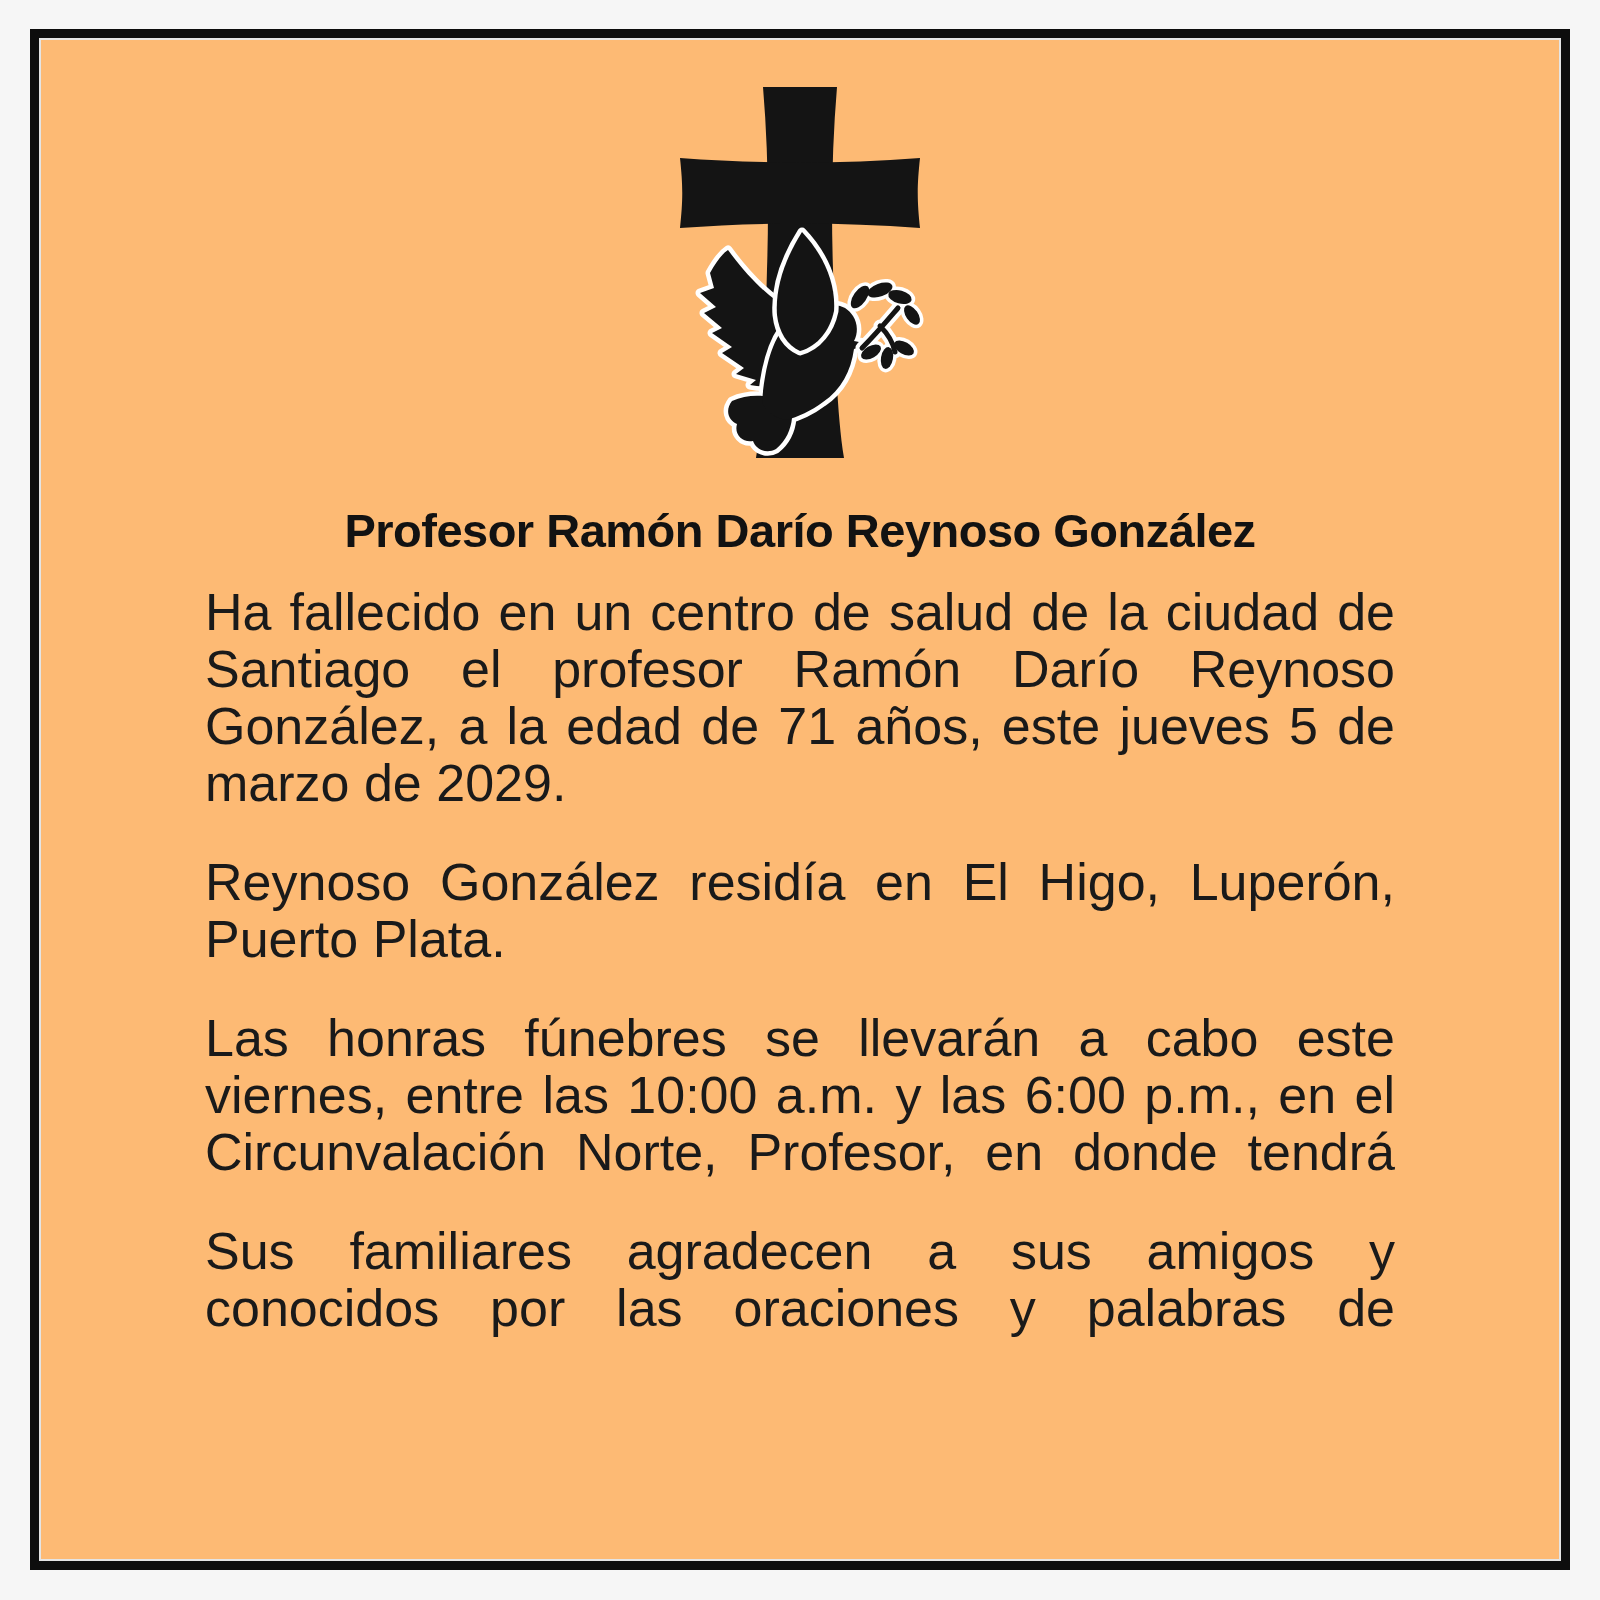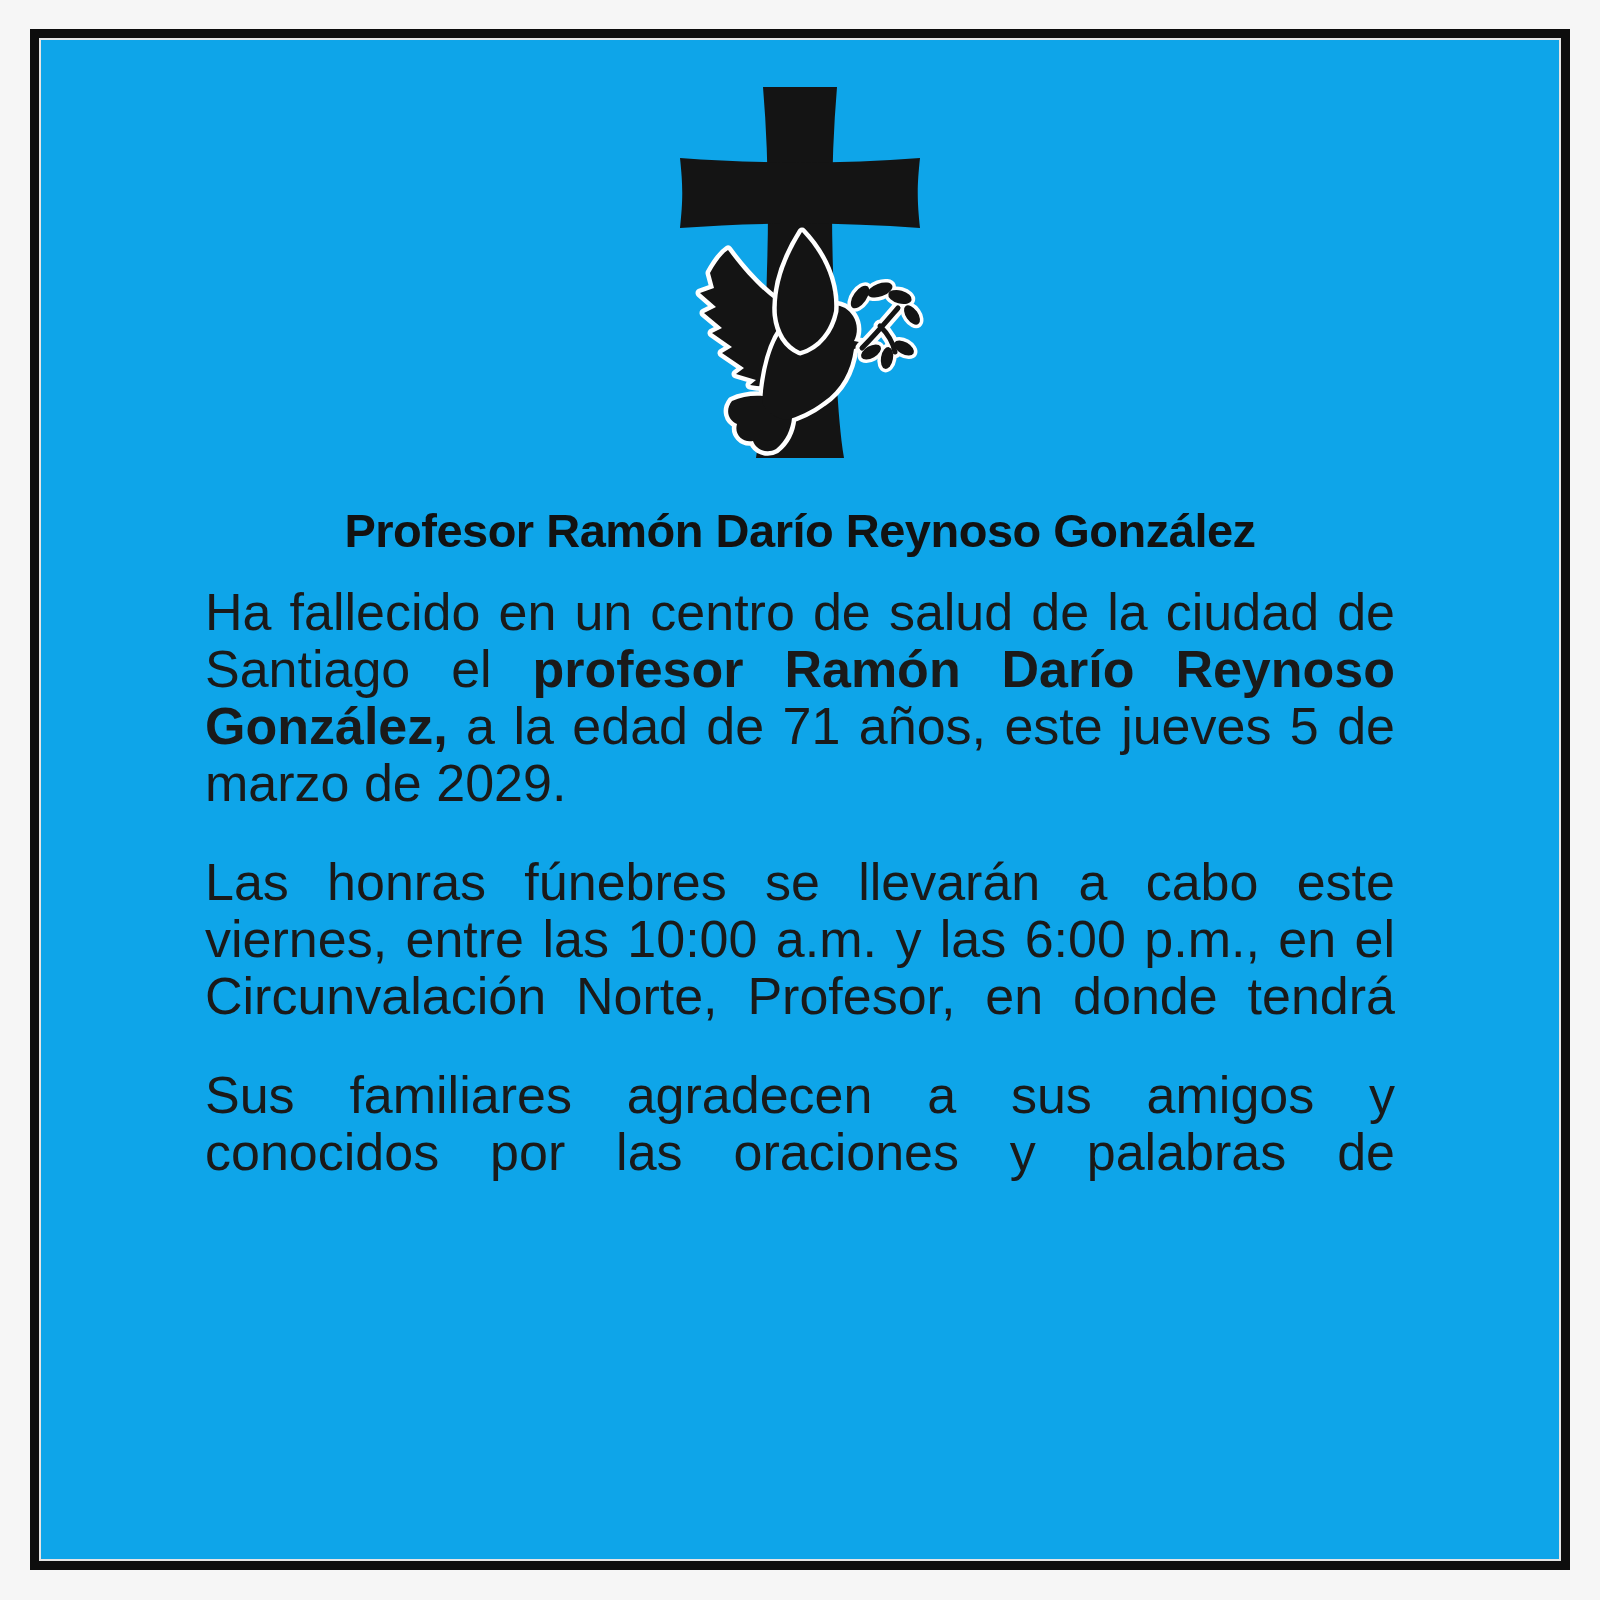--- a/index.html
+++ b/index.html
@@ -7,21 +7,21 @@
     width:1600px;height:1600px;
     background:#f6f6f6;
     font-family:"Liberation Sans","DejaVu Sans",sans-serif;
     position:relative;
     -webkit-font-smoothing:antialiased;
   }
   .card{
     position:absolute;
     left:30px;top:29px;right:30px;bottom:30px;
     border:9px solid #0d0d0d;
-    background:#0ea5e9;
+    background:#fdba74;
     box-shadow:inset 0 0 0 2px #e4e4e4;
     box-sizing:border-box;
     overflow:hidden;
   }
   .content{
     width:1190px;
     margin:0 auto;
   }
   .icon-wrap{
     width:272px;height:380px;
@@ -46,21 +46,21 @@
   .para{margin:0 0 42px 0;}
   .para:last-child{margin-bottom:0;}
   .line{
     display:block;
     text-align:justify;
     text-align-last:justify;
   }
   .line.last{
     text-align-last:left;
   }
-  .seg.bold{font-weight:700;}
+  .seg.bold{font-weight:400;}
 </style>
 </head>
 <body>
 
 <div class="card">
   <div class="content">
 
     <div class="icon-wrap">
       <svg viewBox="0 0 272 380" xmlns="http://www.w3.org/2000/svg">
 
@@ -113,20 +113,24 @@
     <h1 class="title">Profesor Ramón Darío Reynoso González</h1>
 
     <div class="body-text">
         <p class="para">
           <span class="line"><span class="seg">Ha fallecido en un centro de salud de la ciudad de</span></span>
           <span class="line"><span class="seg">Santiago el </span><span class="seg bold">profesor Ramón Darío Reynoso</span></span>
           <span class="line"><span class="seg bold">González,</span><span class="seg"> a la edad de 71 años, este jueves 5 de</span></span>
           <span class="line last"><span class="seg">marzo de 2029.</span></span>
         </p>
         <p class="para">
+          <span class="line"><span class="seg">Reynoso González residía en El Higo, Luperón,</span></span>
+          <span class="line last"><span class="seg">Puerto Plata.</span></span>
+        </p>
+        <p class="para">
           <span class="line"><span class="seg">Las honras fúnebres se llevarán a cabo este</span></span>
           <span class="line"><span class="seg">viernes, entre las 10:00 a.m. y las 6:00 p.m., en el</span></span>
           <span class="line"><span class="seg">Circunvalación Norte, Profesor, en donde tendrá</span></span>
         </p>
         <p class="para">
           <span class="line"><span class="seg">Sus familiares agradecen a sus amigos y</span></span>
           <span class="line"><span class="seg">conocidos por las oraciones y palabras de</span></span>
         </p>
       </div>
 

